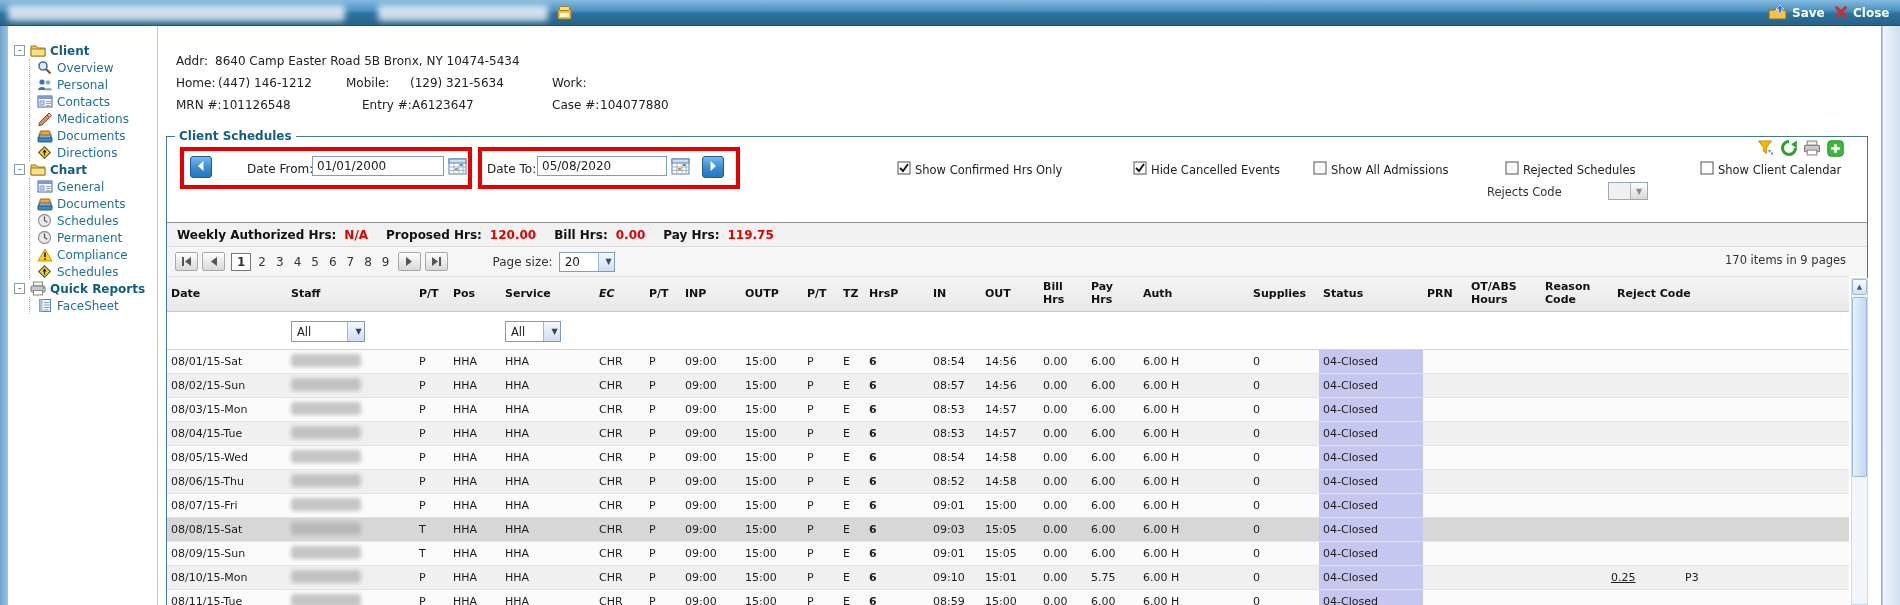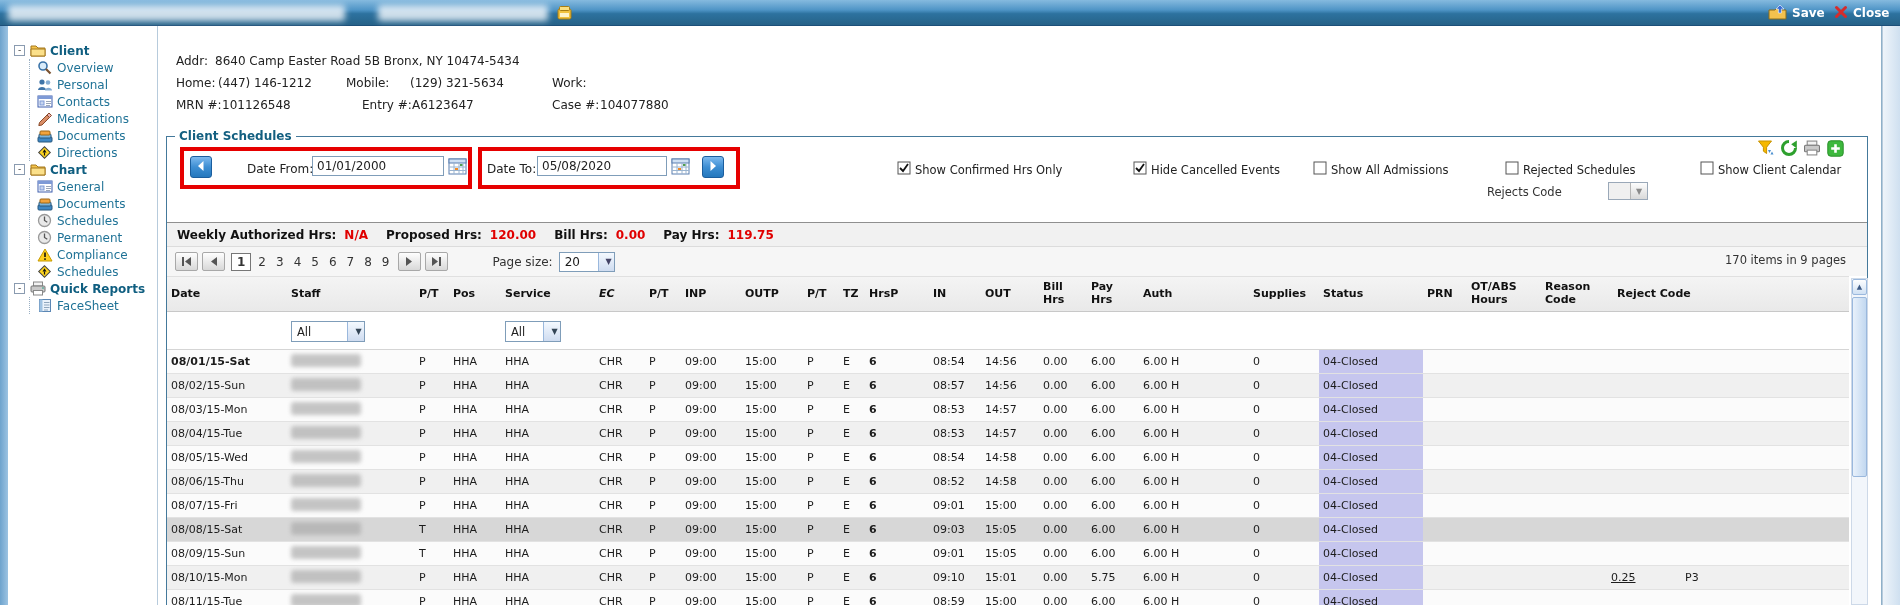--- a/index.html
+++ b/index.html
@@ -555,21 +555,21 @@
       <div class="gf-cell" style="width: 70px;"></div>
       <div class="gf-cell" style="width: 104px;"></div>
       <div class="gf-cell" style="width: 44px;"></div>
       <div class="gf-cell" style="width: 140px;"></div>
       <div class="gf-cell" style="width: 74px;"></div>
       <div class="gf-cell" style="width: 72px;"></div>
       <div class="gf-cell" style="width: 96px;"></div>
     </div>
   <div class="grid-body" style="left:167px; top:350px; width:1682px; height:255px;" id="grid-body">
       <div class="g-row">
-        <div class="g-cell" style="width: 120px; font-weight: bold;">08/01/15-Sat</div>
+        <div class="g-cell" style="width: 120px;">08/01/15-Sat</div>
         <div class="g-cell" style="width: 128px;">
           <div class="blur-name"></div>
         </div>
         <div class="g-cell" style="width: 34px;">P</div>
         <div class="g-cell" style="width: 52px;">HHA</div>
         <div class="g-cell" style="width: 94px;">HHA</div>
         <div class="g-cell" style="width: 50px;">CHR</div>
         <div class="g-cell" style="width: 36px;">P</div>
         <div class="g-cell" style="width: 60px;">09:00</div>
         <div class="g-cell" style="width: 62px;">15:00</div>

